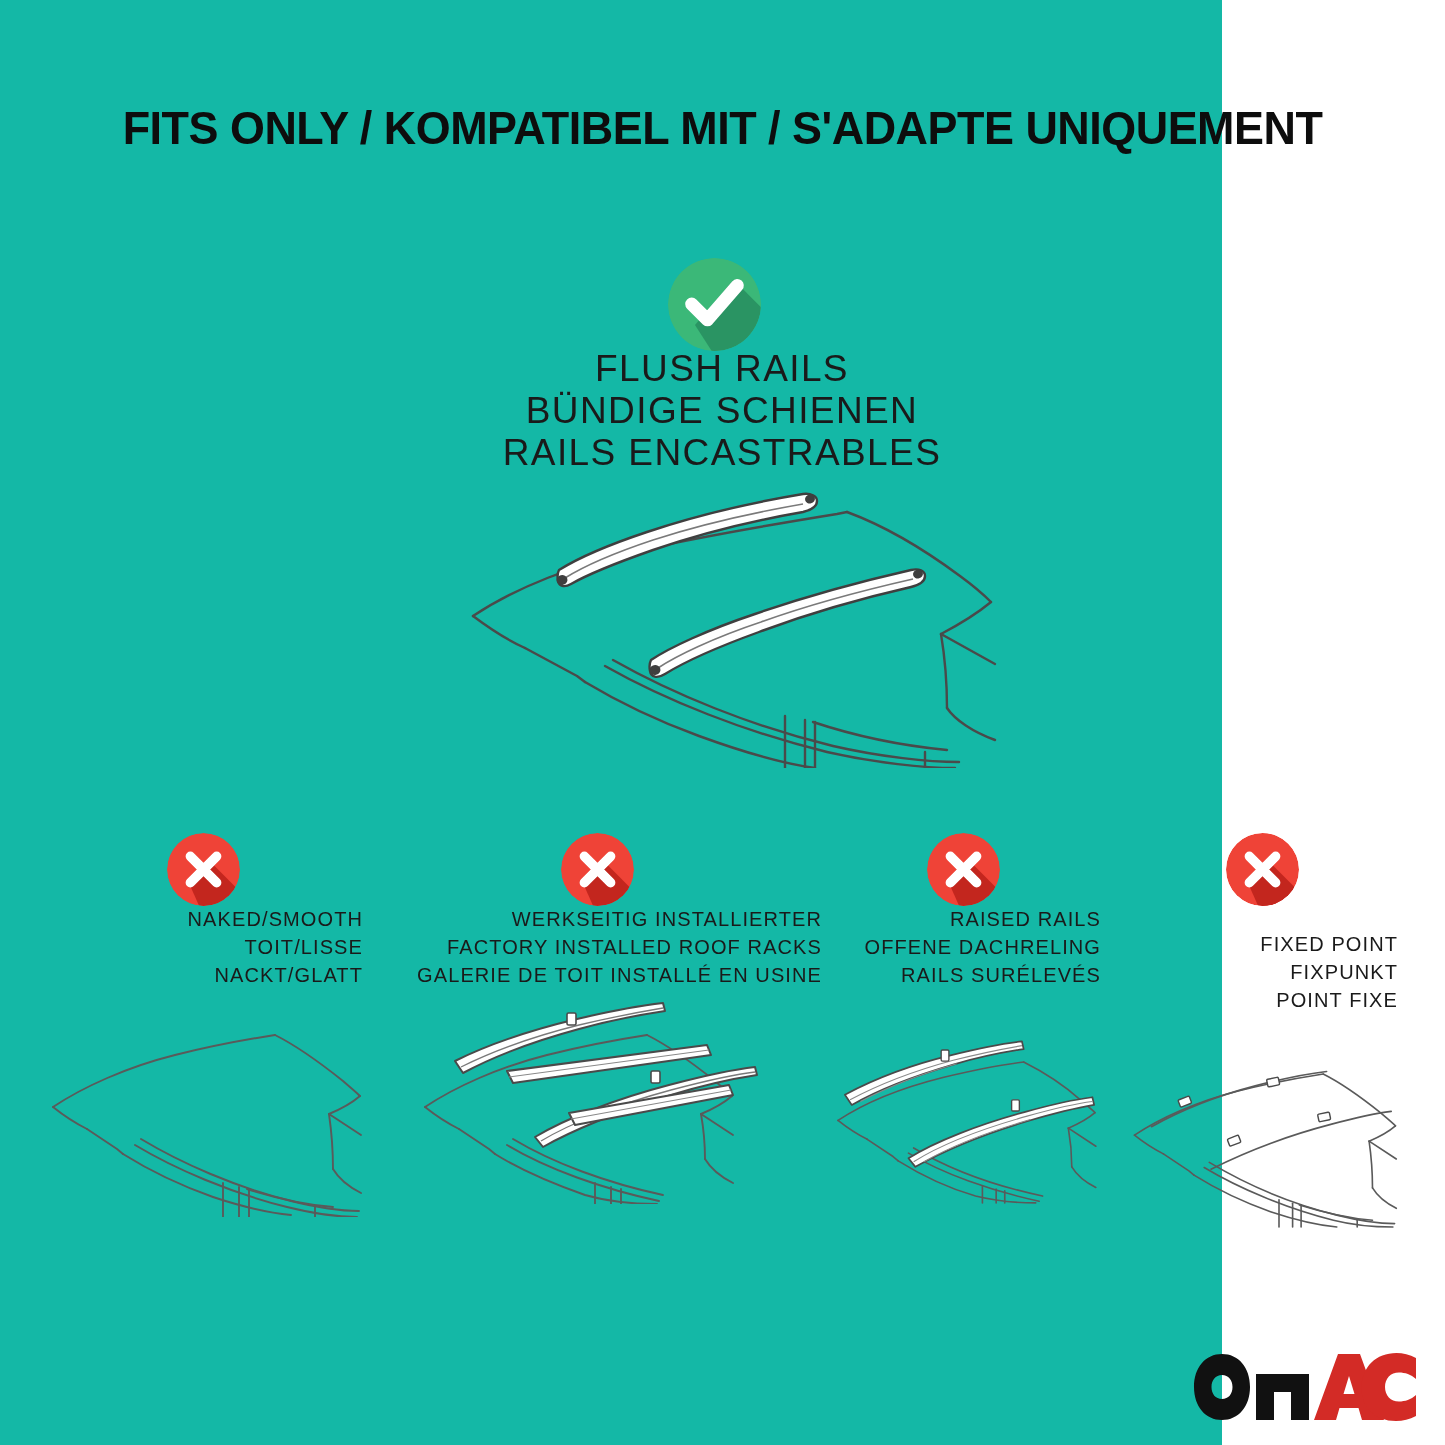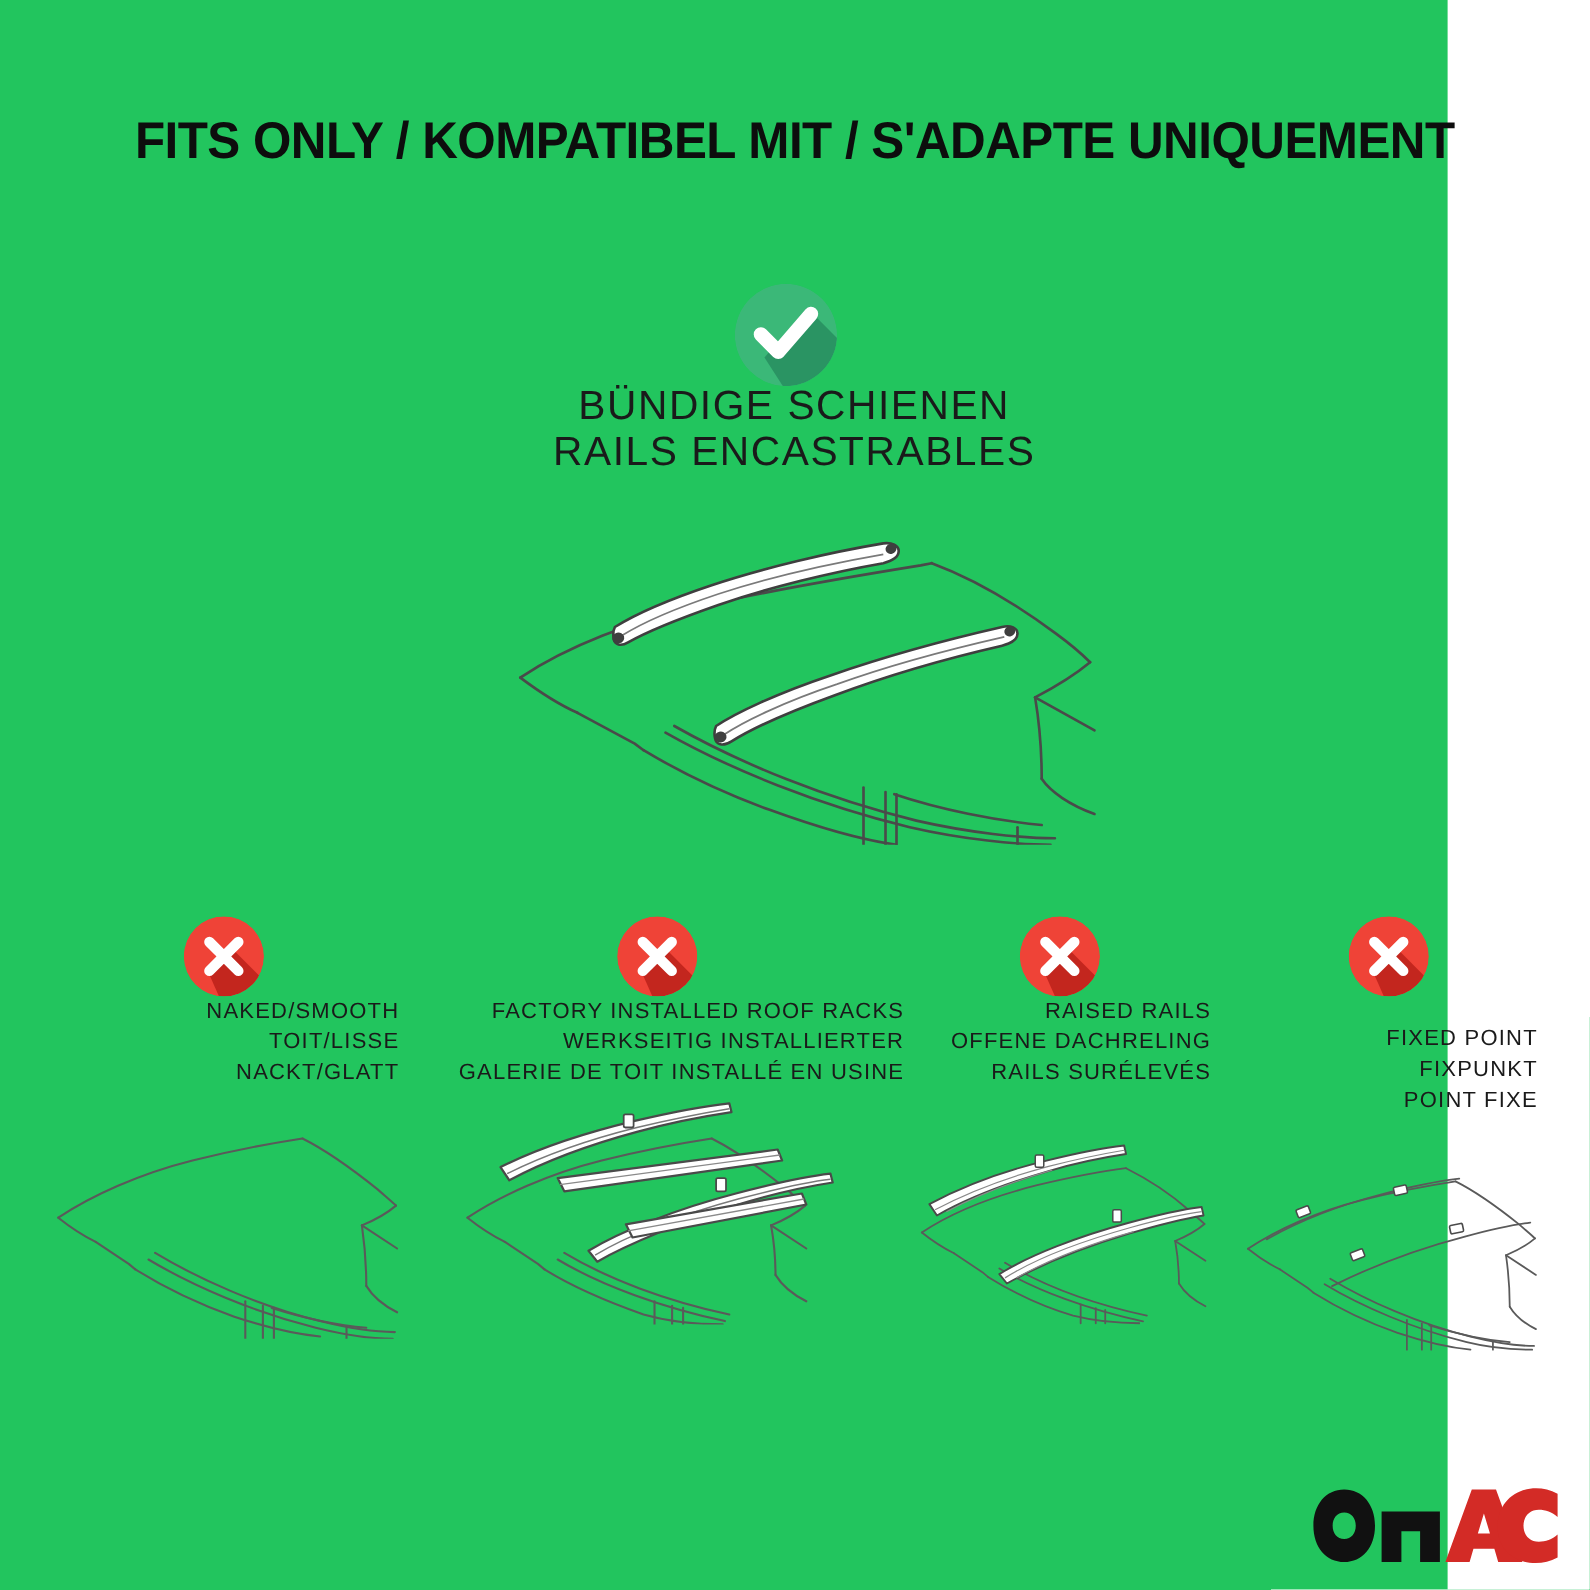--- a/index.html
+++ b/index.html
@@ -7,23 +7,23 @@
   html, body {
     width: 1445px;
     height: 1445px;
     background: #ffffff;
     font-family: "Liberation Sans", sans-serif;
     overflow: hidden;
   }
 
   #page {
     position: relative;
-    width: 1316px;
+    width: 1222px;
     height: 1445px;
-    background: #22c55e;
+    background: #14b8a6;
   }
 
   
   .title {
     position: absolute;
     left: 0;
     top: 100px;
     width: 1445px;
     text-align: center;
     font-family: "Liberation Sans", sans-serif;
@@ -139,20 +139,21 @@
       <circle cx="50" cy="50" r="50" fill="#3BB878"></circle>
       <g clip-path="url(#clipOK)">
 
         <path d="M70.5 23.5 L100 53 L100 100 L47 100 L29 72 Z" fill="#2A9463"></path>
       </g>
       <path d="M25.5 49.5 L42.5 66.5 L74.5 29.5" fill="none" stroke="#FFFFFF" stroke-width="14" stroke-linecap="round" stroke-linejoin="round"></path>
     </svg>
   </div>
 
   <div class="hero-text">
+    <div>FLUSH RAILS</div>
     <div>BÜNDIGE SCHIENEN</div>
     <div>RAILS ENCASTRABLES</div>
   </div>
 
   <div class="hero-art">
     <svg viewBox="0 0 560 300" aria-hidden="true">
       <g fill="none" stroke="#4A4A4A" stroke-width="2.4" stroke-linejoin="round" stroke-linecap="round">
 
         <path d="M18 148 C60 120 120 96 186 82 C250 68 320 56 382 46 L392 44"></path>
         <path d="M392 44 C430 58 470 82 505 108 C520 119 530 128 536 134"></path>
@@ -255,22 +256,22 @@
       <circle cx="50" cy="50" r="50" fill="#EF4337"></circle>
       <g clip-path="url(#clipX2)">
         <path d="M58 38 L100 80 L100 100 L44 100 L30 68 Z" fill="#C3261E"></path>
       </g>
       <path d="M32 32 L68 68 M68 32 L32 68" fill="none" stroke="#FFFFFF" stroke-width="13" stroke-linecap="round" stroke-linejoin="round"></path>
     </svg>
   </div>
 
   <div class="col col2">
     <div class="col-label">
+      <div>WERKSEITIG INSTALLIERTER</div>
       <div>FACTORY INSTALLED ROOF RACKS</div>
-      <div>WERKSEITIG INSTALLIERTER</div>
       <div>GALERIE DE TOIT INSTALLÉ EN USINE</div>
     </div>
     <div class="col-art">
       <svg viewBox="0 0 380 215" aria-hidden="true">
         <g fill="none" stroke="#5A5A5A" stroke-width="1.9" stroke-linejoin="round" stroke-linecap="round">
 
           <path d="M18 118 C48 98 92 78 140 66 C180 56 214 50 240 46"></path>
           <path d="M240 46 C264 58 288 76 308 92 C316 99 322 104 325 107"></path>
           <path d="M325 107 C318 113 306 120 294 125"></path>
           <path d="M18 118 C28 126 40 134 52 140"></path>

